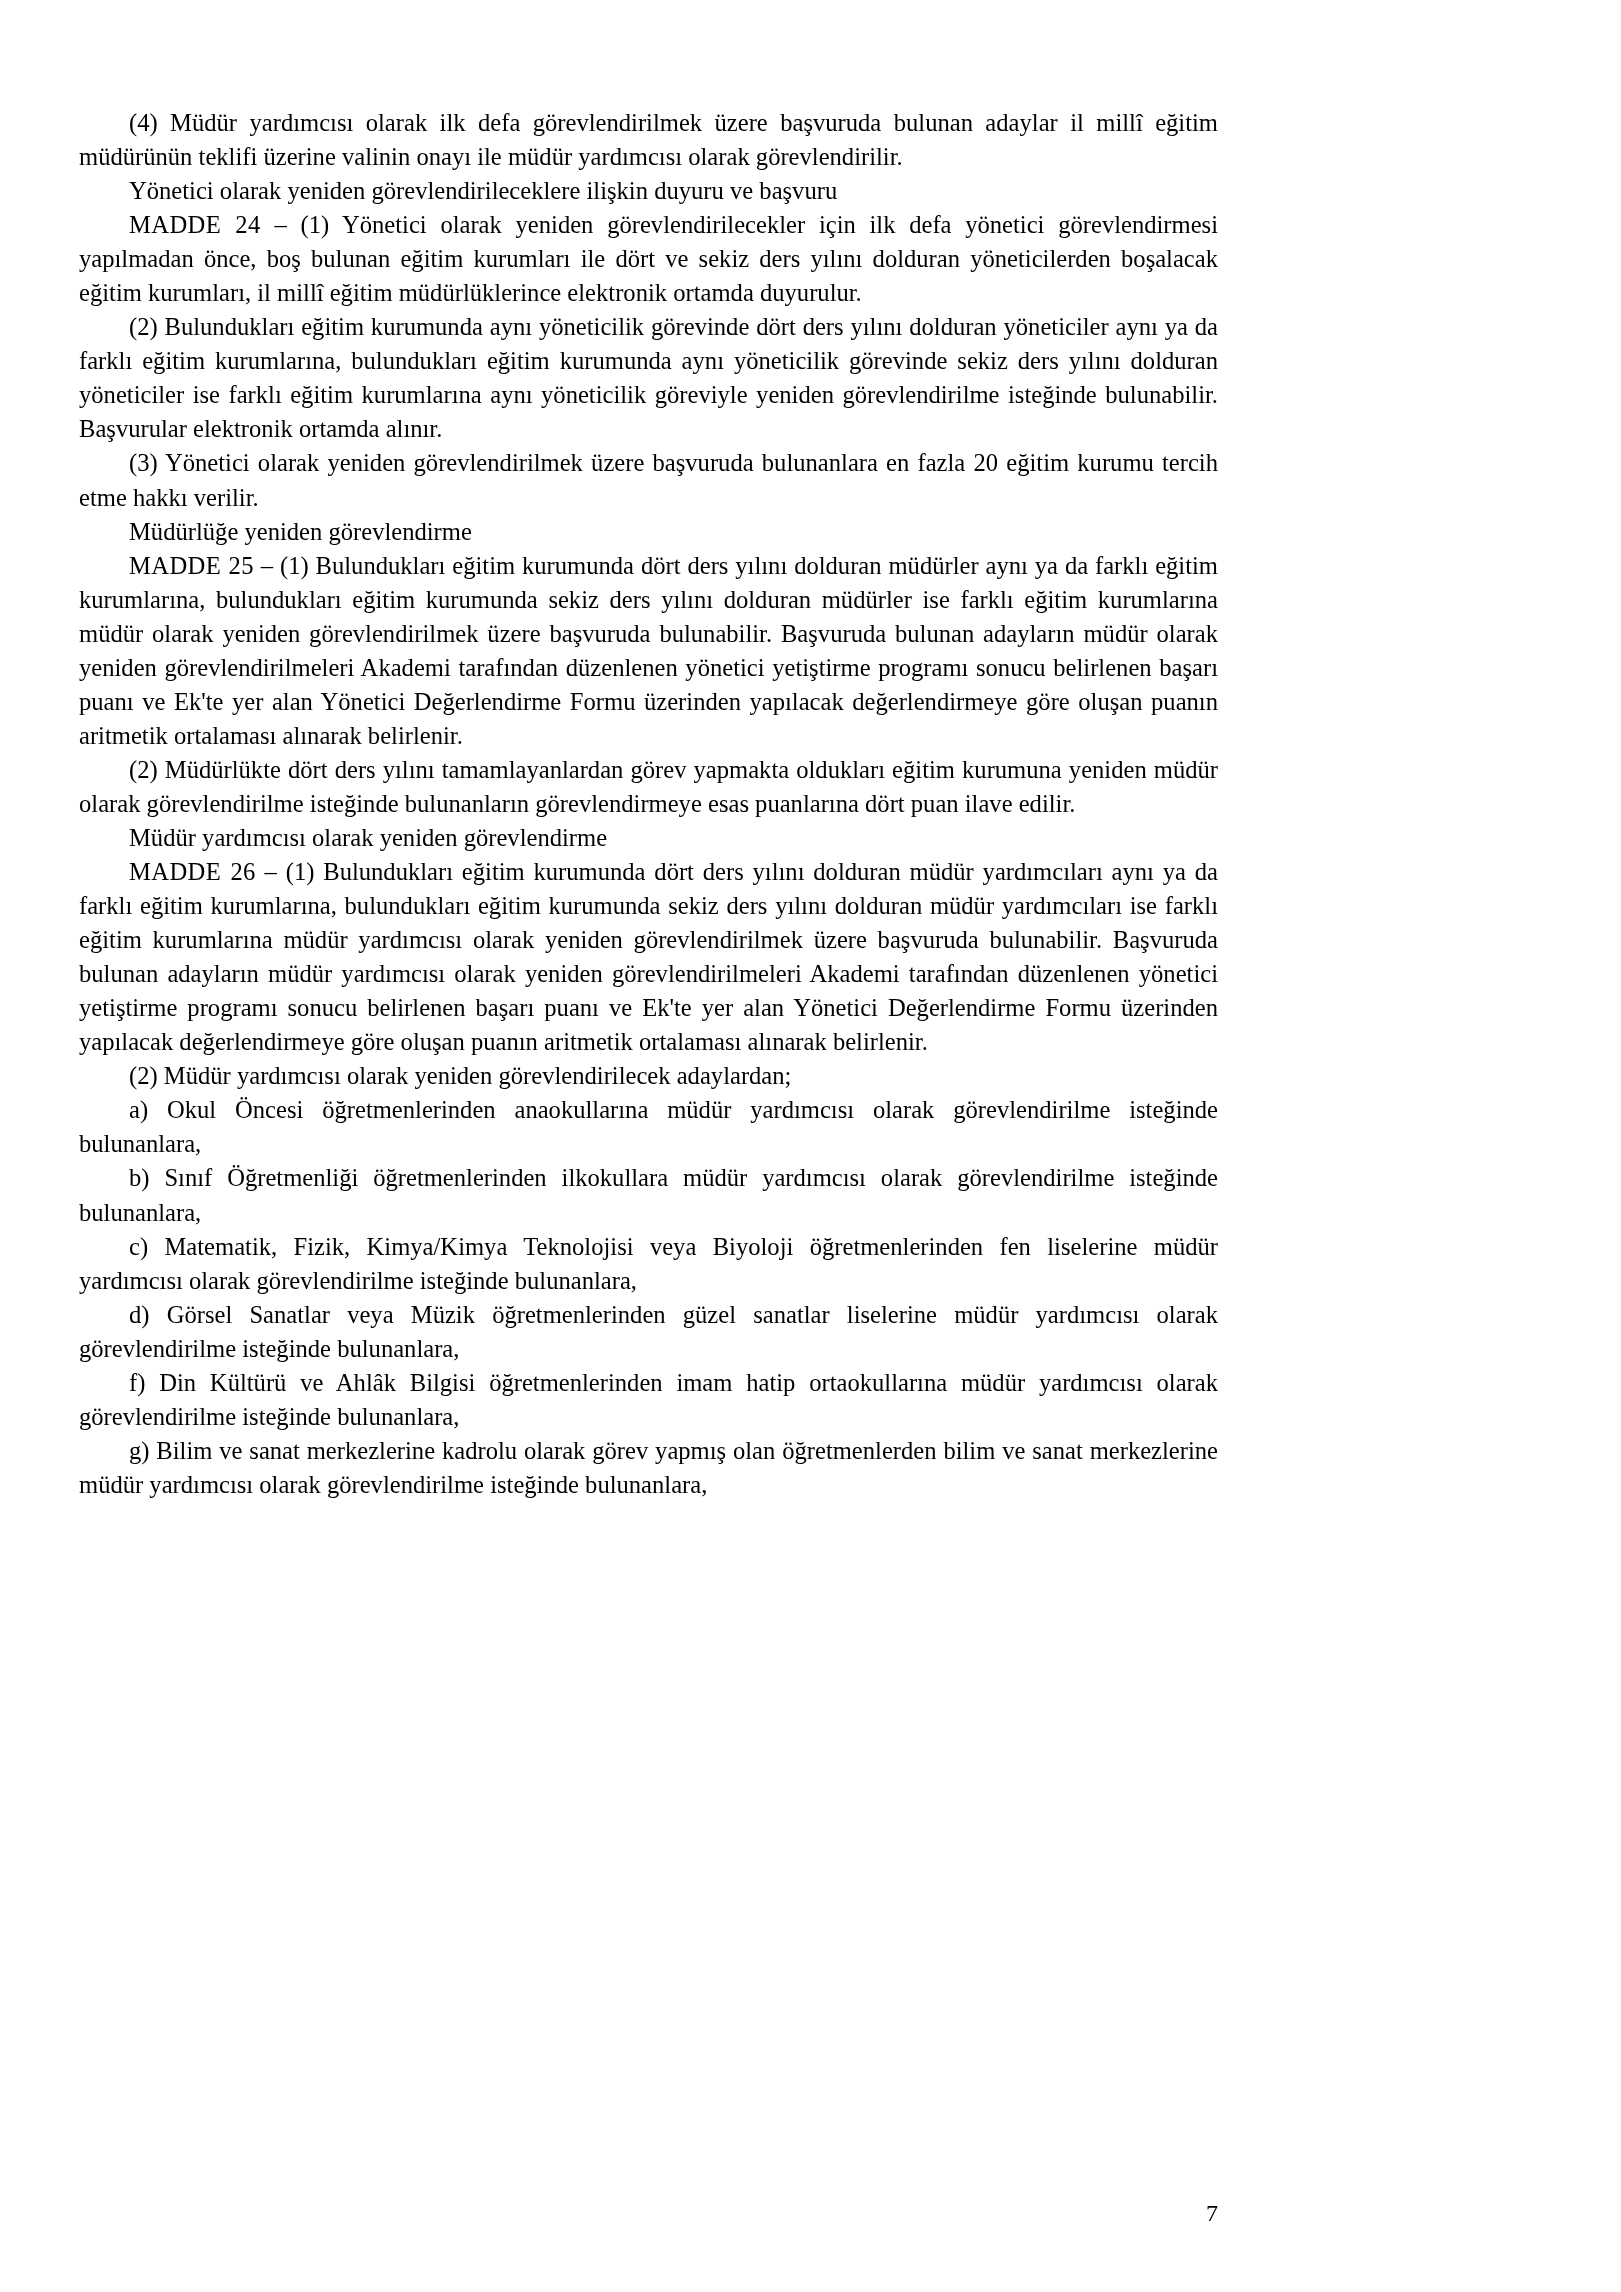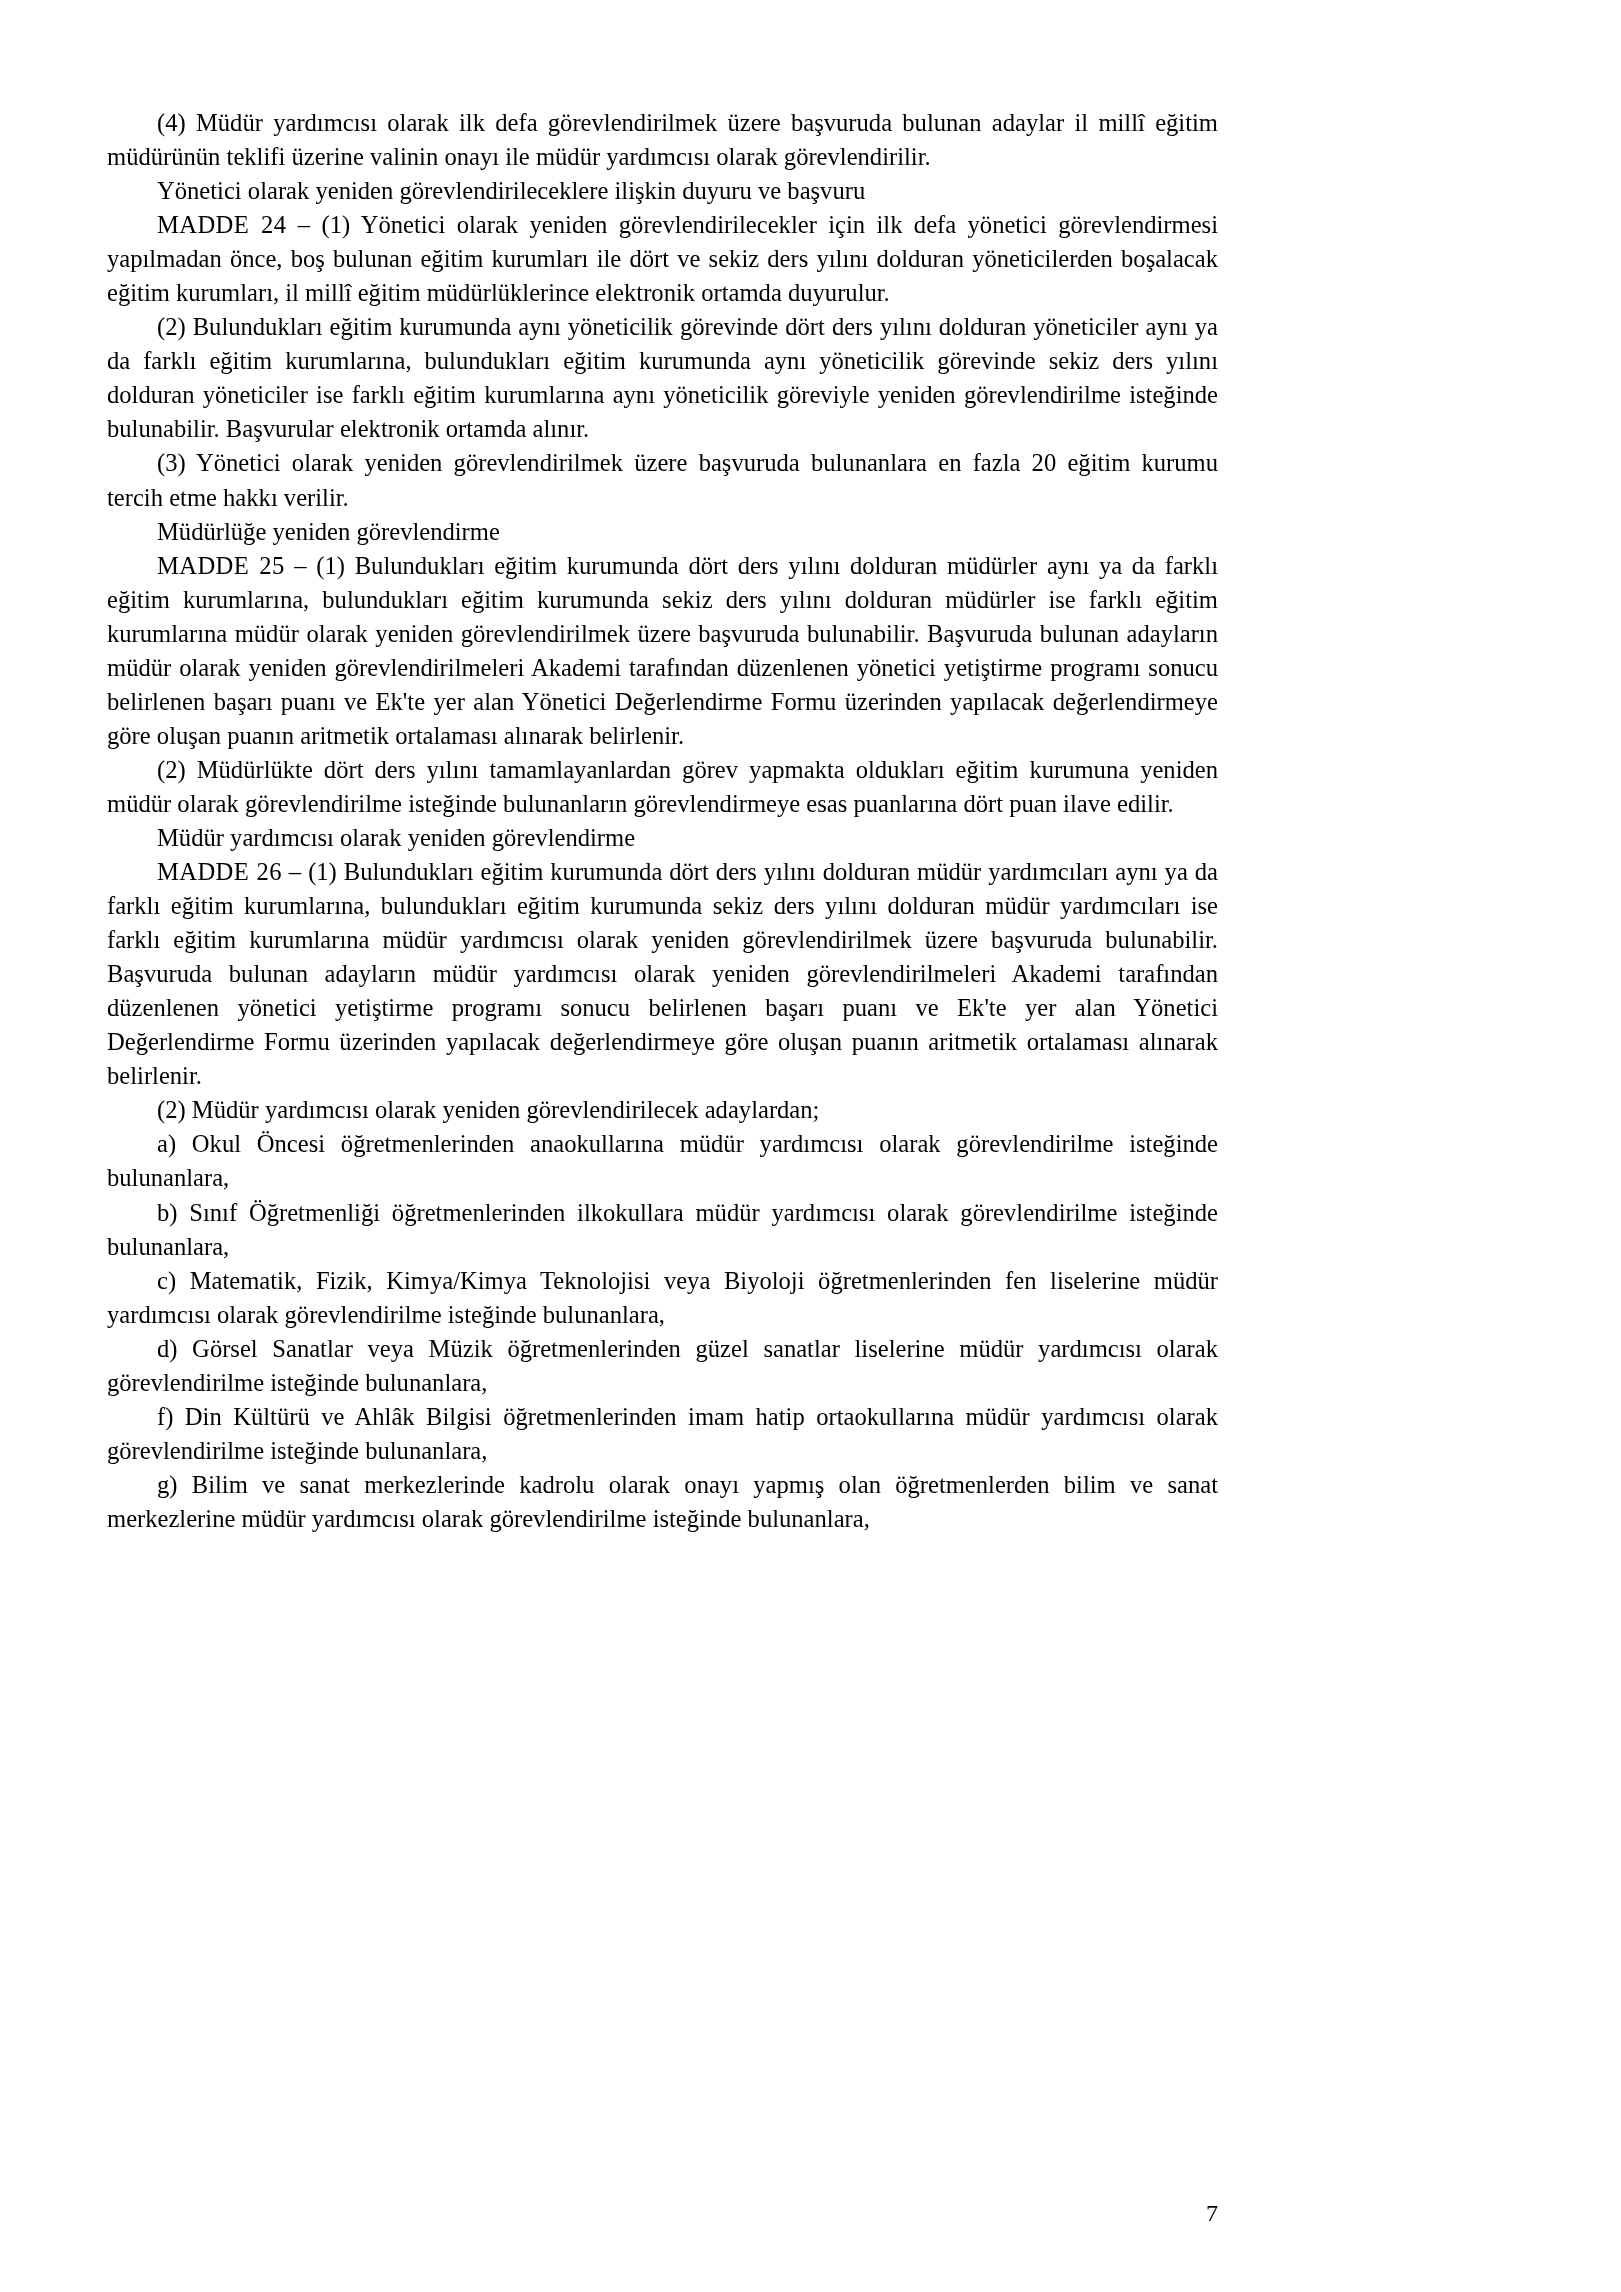--- a/index.html
+++ b/index.html
@@ -11,21 +11,21 @@
     width: 1621px;
     min-height: 2293px;
     font-family: "Liberation Serif", "DejaVu Serif", serif;
     color: #000000;
   }
   .page {
     position: relative;
     width: 1351px;
     min-height: 2293px;
     box-sizing: border-box;
-    padding: 106px 133px 54px 107px;
+    padding: 106px 133px 54px 79px;
   }
   .doc-body {
     font-size: 24.6px;
     line-height: 1.385;
     text-align: justify;
     text-justify: inter-word;
   }
   p {
     margin: 0;
     text-align: justify;
@@ -65,17 +65,17 @@
       <p class="indent"><span class="madde-spaced">MADDE 25</span><span class="nowrap-dash"> – </span><span>(1) Bulundukları eğitim kurumunda dört ders yılını dolduran müdürler aynı ya da farklı eğitim kurumlarına, bulundukları eğitim kurumunda sekiz ders yılını dolduran müdürler ise farklı eğitim kurumlarına müdür olarak yeniden görevlendirilmek üzere başvuruda bulunabilir. Başvuruda bulunan adayların müdür olarak yeniden görevlendirilmeleri Akademi tarafından düzenlenen yönetici yetiştirme programı sonucu belirlenen başarı puanı ve Ek'te yer alan Yönetici Değerlendirme Formu üzerinden yapılacak değerlendirmeye göre oluşan puanın aritmetik ortalaması alınarak belirlenir.</span></p>
       <p class="indent"> (2) Müdürlükte dört ders yılını tamamlayanlardan görev yapmakta oldukları eğitim kurumuna yeniden müdür olarak görevlendirilme isteğinde bulunanların görevlendirmeye esas puanlarına dört puan ilave edilir.</p>
       <p class="heading">Müdür yardımcısı olarak yeniden görevlendirme</p>
       <p class="indent"><span class="madde-spaced">MADDE 26</span><span class="nowrap-dash"> – </span><span>(1) Bulundukları eğitim kurumunda dört ders yılını dolduran müdür yardımcıları aynı ya da farklı eğitim kurumlarına, bulundukları eğitim kurumunda sekiz ders yılını dolduran müdür yardımcıları ise farklı eğitim kurumlarına müdür yardımcısı olarak yeniden görevlendirilmek üzere başvuruda bulunabilir. Başvuruda bulunan adayların müdür yardımcısı olarak yeniden görevlendirilmeleri Akademi tarafından düzenlenen yönetici yetiştirme programı sonucu belirlenen başarı puanı ve Ek'te yer alan Yönetici Değerlendirme Formu üzerinden yapılacak değerlendirmeye göre oluşan puanın aritmetik ortalaması alınarak belirlenir.</span></p>
       <p class="indent">(2) Müdür yardımcısı olarak yeniden görevlendirilecek adaylardan;</p>
       <p class="indent">a) Okul Öncesi öğretmenlerinden anaokullarına müdür yardımcısı olarak görevlendirilme isteğinde bulunanlara,</p>
       <p class="indent">b) Sınıf Öğretmenliği öğretmenlerinden ilkokullara müdür yardımcısı olarak görevlendirilme isteğinde bulunanlara,</p>
       <p class="indent">c) Matematik, Fizik, Kimya/Kimya Teknolojisi veya Biyoloji öğretmenlerinden fen liselerine müdür yardımcısı olarak görevlendirilme isteğinde bulunanlara,</p>
       <p class="indent">d) Görsel Sanatlar veya Müzik öğretmenlerinden güzel sanatlar liselerine müdür yardımcısı olarak görevlendirilme isteğinde bulunanlara,</p>
       <p class="indent">f) Din Kültürü ve Ahlâk Bilgisi öğretmenlerinden imam hatip ortaokullarına müdür yardımcısı olarak görevlendirilme isteğinde bulunanlara,</p>
-      <p class="indent">g) Bilim ve sanat merkezlerinde kadrolu olarak onayı yapmış olan öğretmenlerden bilim ve sanat merkezlerine müdür yardımcısı olarak görevlendirilme isteğinde bulunanlara,</p>
+      <p class="indent">g) Bilim ve sanat merkezlerine kadrolu olarak görev yapmış olan öğretmenlerden bilim ve sanat merkezlerine müdür yardımcısı olarak görevlendirilme isteğinde bulunanlara,</p>
     </div>
   <div class="page-number">7</div>
 </div>
 
 
 </body></html>

